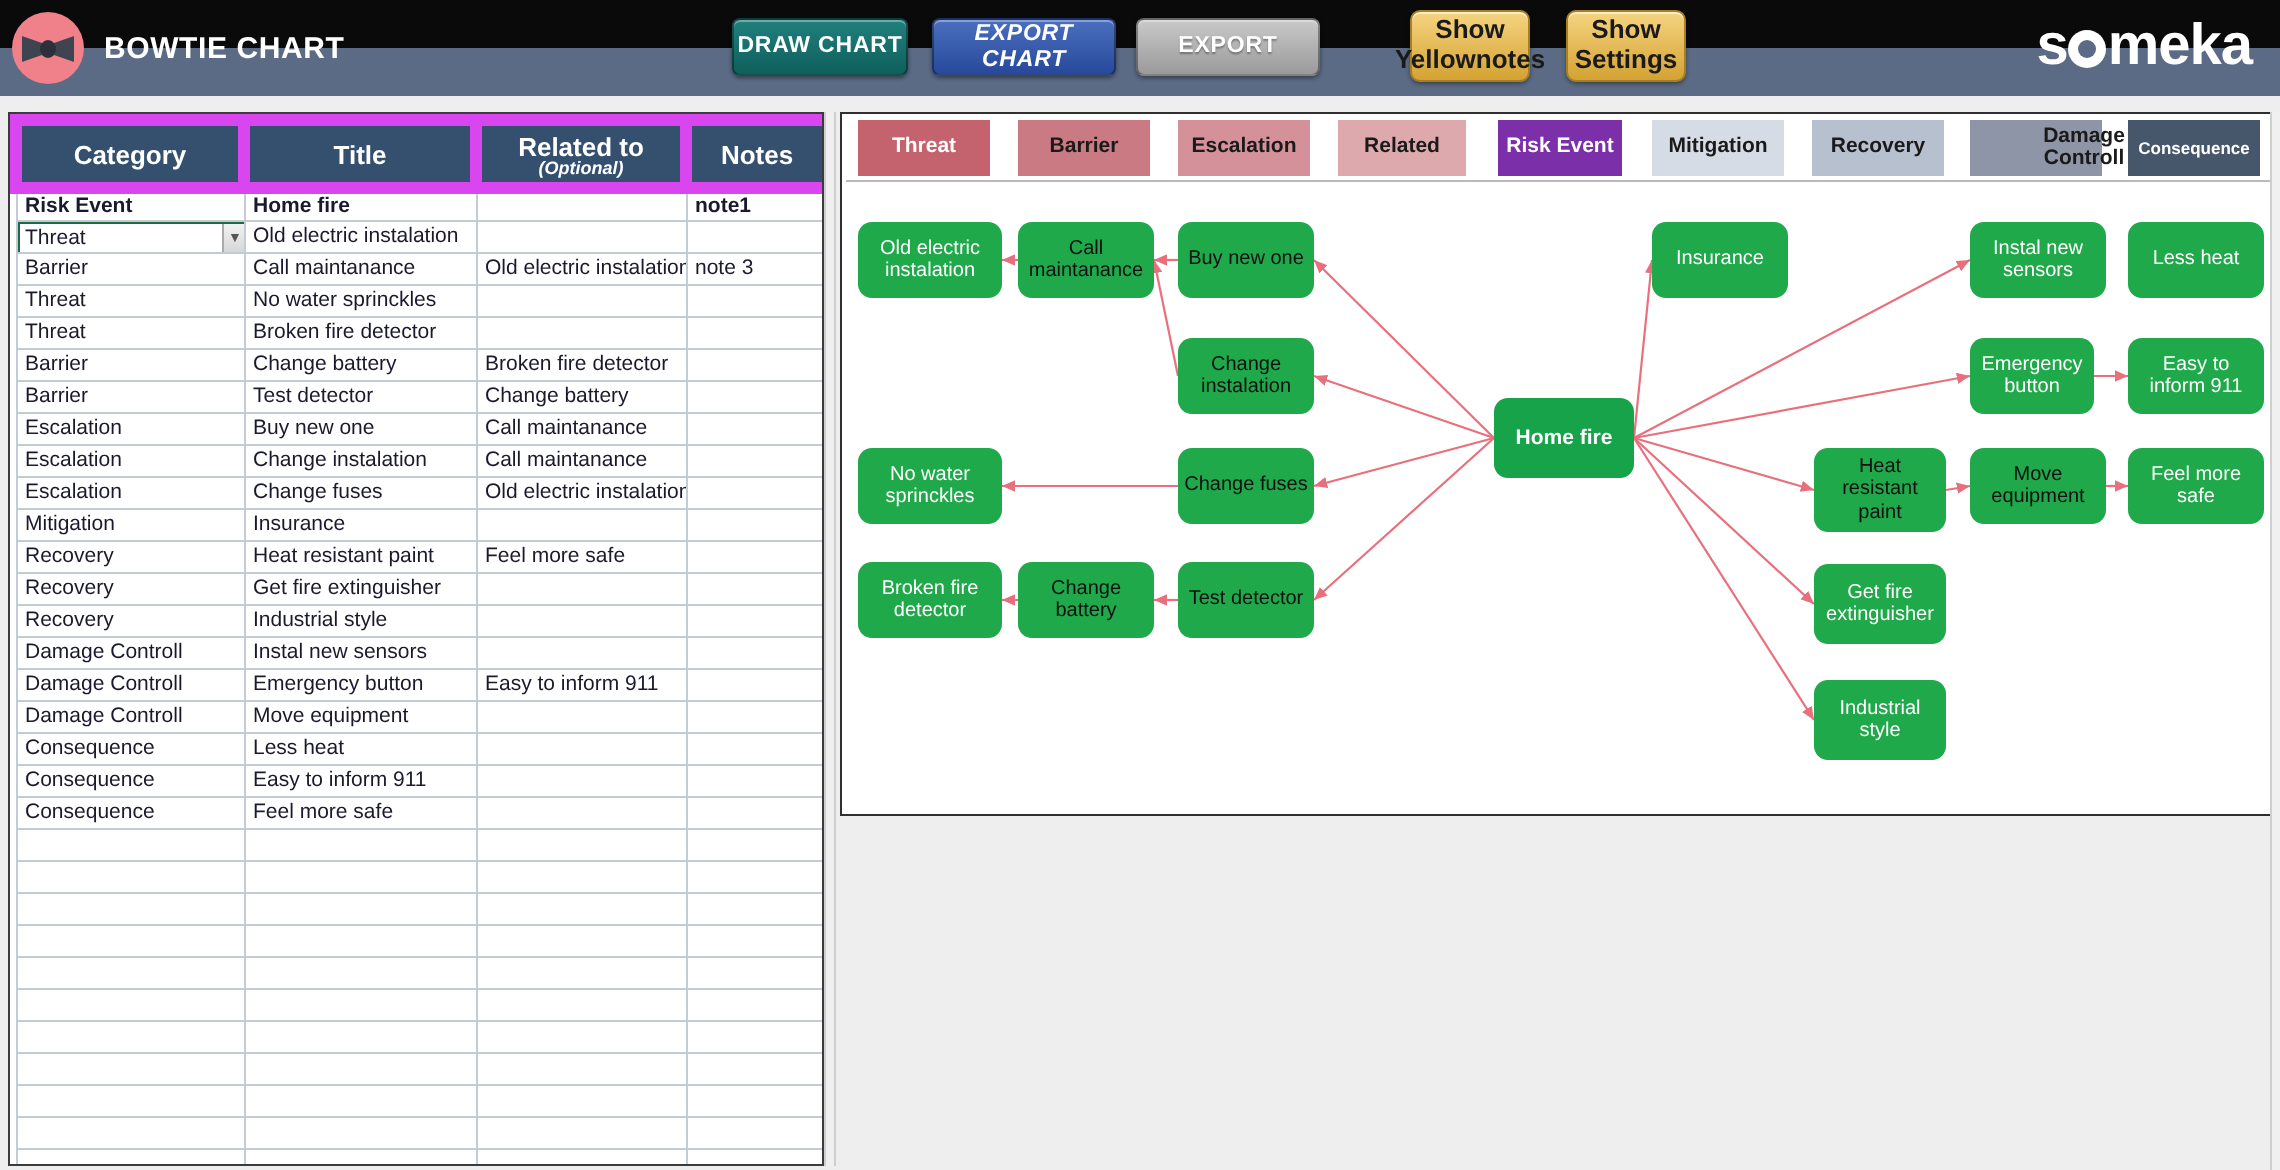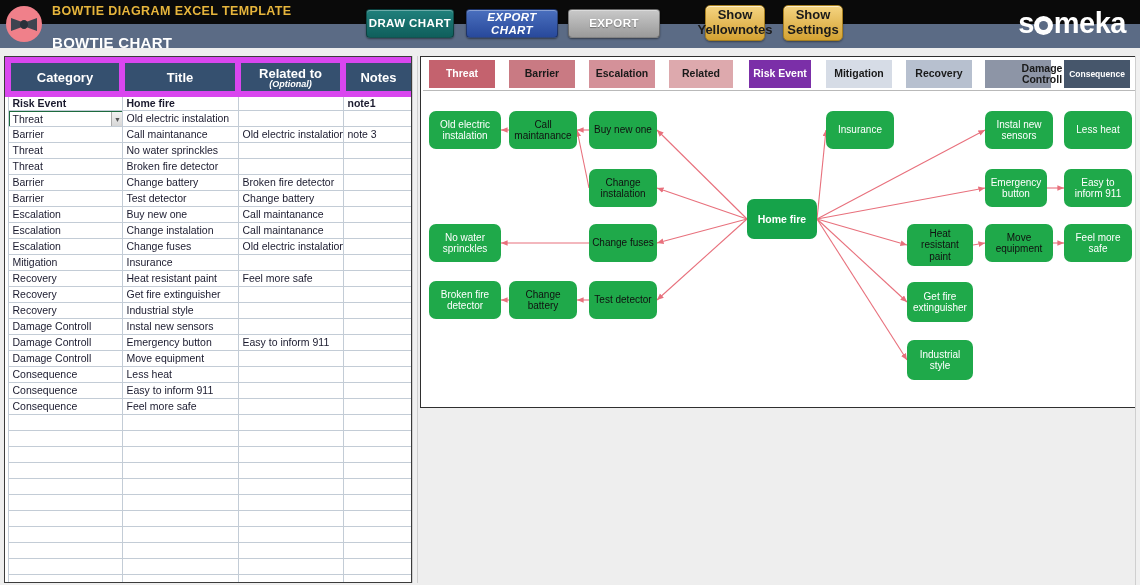--- a/index.html
+++ b/index.html
@@ -28,21 +28,21 @@
   .bow-knot {
     position:absolute; left:14px; top:14px; width:8px; height:9px;
     border-radius:50%; background:#2b303a;
   }
 
   #tmpl-title {
     position:absolute; left:52px; top:4px; z-index:6;
     color:#e6b53c; font-size:12.5px; font-weight:bold; letter-spacing:.4px;
   }
   #chart-title {
-    position:absolute; left:52px; top:34px; z-index:6;
+    position:absolute; left:52px; top:16px; z-index:6;
     color:#ffffff; font-size:15px; font-weight:bold; letter-spacing:.3px;
   }
 
   .topbtn {
     position:absolute; top:9px; height:29px; border-radius:4px;
     display:flex; align-items:center; justify-content:center; text-align:center;
     font-weight:bold; font-size:11.5px; letter-spacing:.4px;
     color:#ffffff; cursor:pointer; line-height:1.05;
     border:1px solid rgba(0,0,0,.35);
     box-shadow: inset 0 1px 0 rgba(255,255,255,.35), 0 1px 2px rgba(0,0,0,.45);
@@ -147,21 +147,20 @@
 <div id="topbar">
   <div class="tb-black"></div>
   <div class="tb-slate"></div>
 
   <div id="logo-circle">
     <span class="bow-left"></span>
     <span class="bow-right"></span>
     <span class="bow-knot"></span>
   </div>
 
-  <div id="tmpl-title">BOWTIE DIAGRAM EXCEL TEMPLATE</div>
   <div id="chart-title">BOWTIE CHART</div>
 
   <div class="topbtn" id="btn-draw">DRAW CHART</div>
   <div class="topbtn" id="btn-export">EXPORT CHART</div>
   <div class="topbtn" id="btn-clear">EXPORT</div>
 
   <div class="yellowbtn" id="btn-yellownotes">
     <span>Show</span>
     <span>Yellownotes</span>
   </div>

